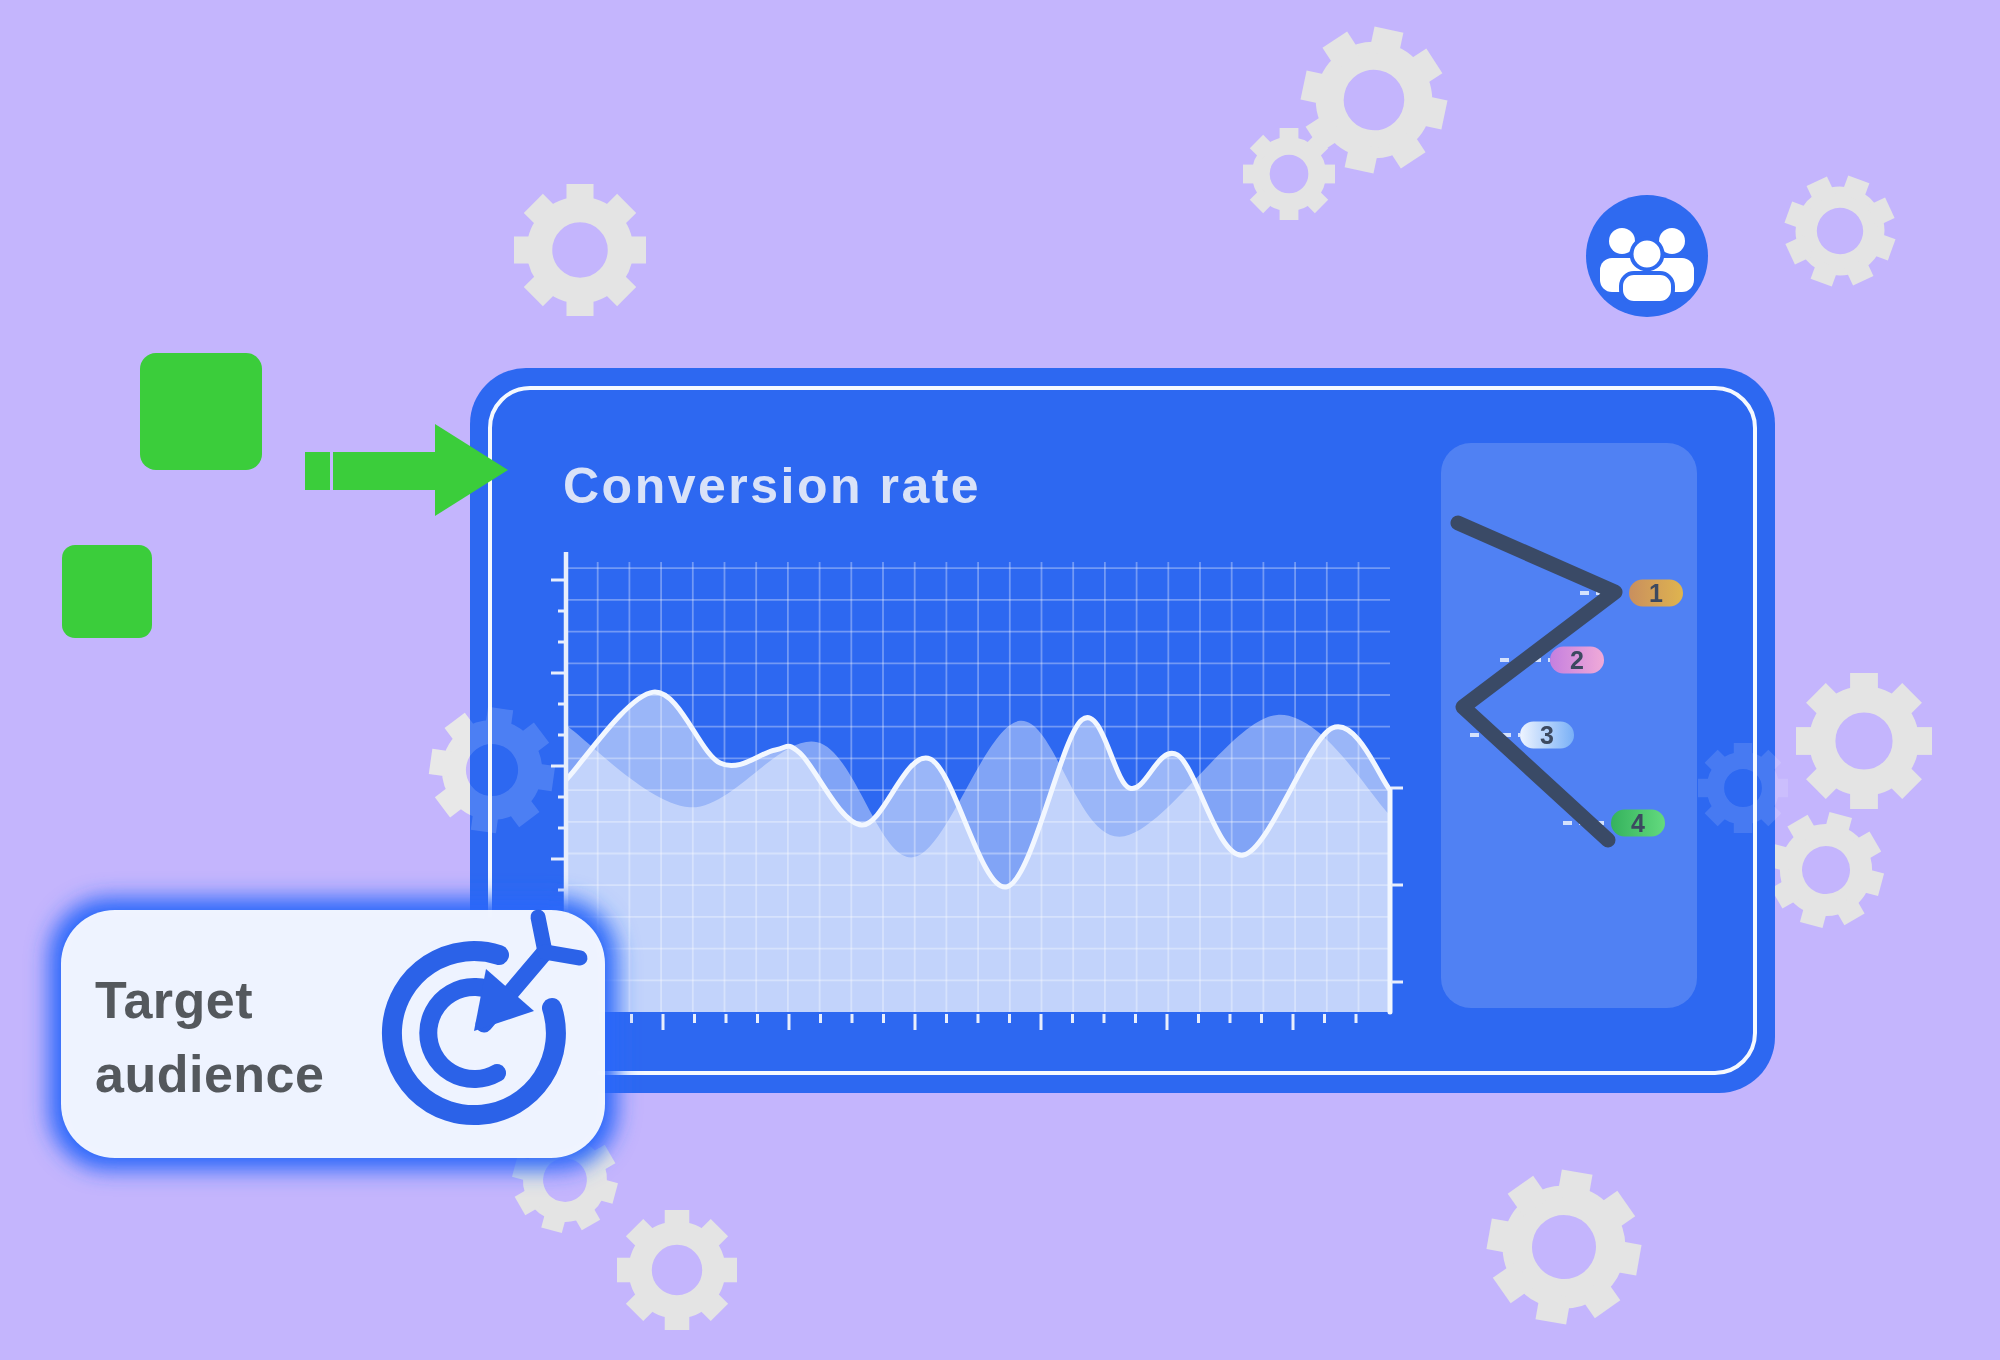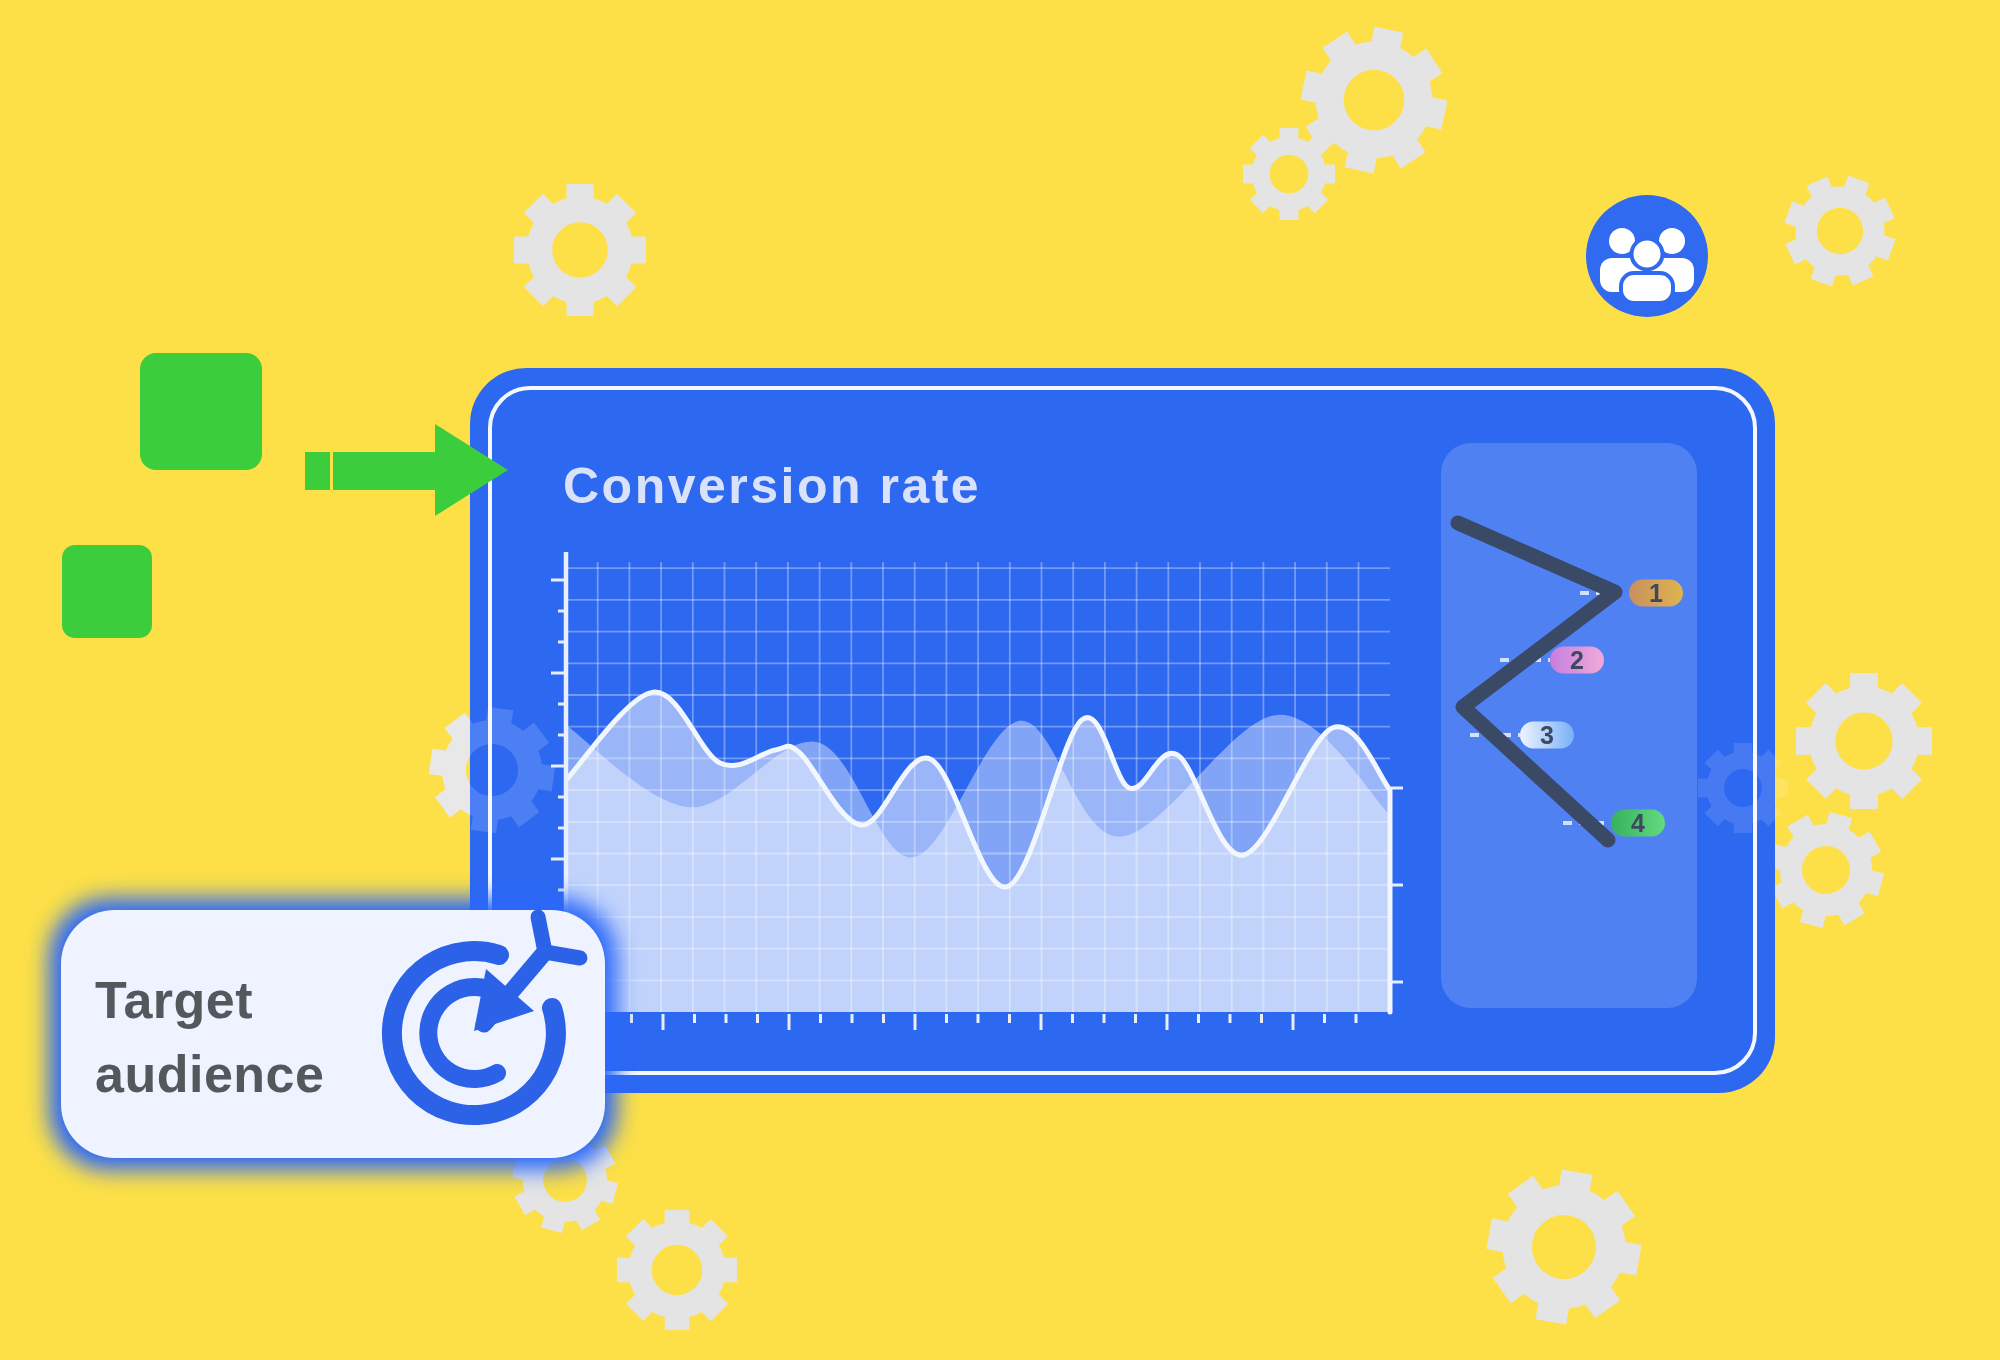--- a/index.html
+++ b/index.html
@@ -1,17 +1,17 @@
 <!DOCTYPE html>
 <html style="--card-blue: #2d68f1; --card-border: #f5f9ff; --panel-fill: rgba(255,255,255,0.17); --title-color: #d9e2f8; --axis-color: #e8eefc; --zigzag: #3a4a66; --dash-color: rgba(235,242,253,0.85); --badge-text: #3c4960; --target-card-fill: rgba(255,255,255,0.92); --target-text: #54585d; --target-accent: #2b62e8;"><head>
 <meta charset="utf-8">
 <style>
   html,body{margin:0;padding:0;background:#000;}
   body{width:2000px;height:1360px;overflow:hidden;}
-  .stage{position:relative;width:2000px;height:1360px;background:#fde047;text-decoration:underline;}
+  .stage{position:relative;width:2000px;height:1360px;background:#c4b5fd;text-decoration:underline;}
   svg{display:block;position:absolute;left:0;top:0;}
   text{font-family:"Liberation Sans","DejaVu Sans",sans-serif;}
   .card-fill{fill:var(--card-blue);}
   .card-border{fill:none;stroke:var(--card-border);stroke-width:4;}
   .panel-fill{fill:var(--panel-fill);}
   .title-text{fill:var(--title-color);font-size:50px;font-weight:bold;letter-spacing:2.5px;}
   .target-text{fill:var(--target-text);font-size:52px;font-weight:600;letter-spacing:0.5px;}
   .zigzag{stroke:var(--zigzag);stroke-width:15;fill:none;stroke-linecap:round;stroke-linejoin:round;}
   .dashline{stroke:var(--dash-color);stroke-width:4;stroke-dasharray:9 7;}
   .badge-label{fill:var(--badge-text);font-size:25px;font-weight:600;}

